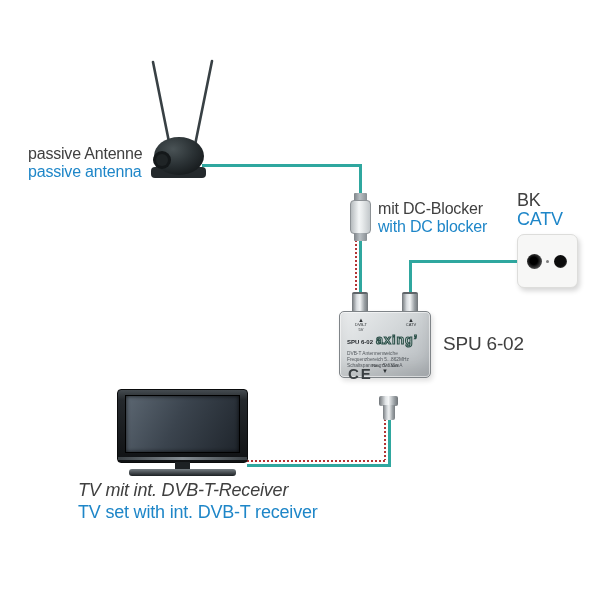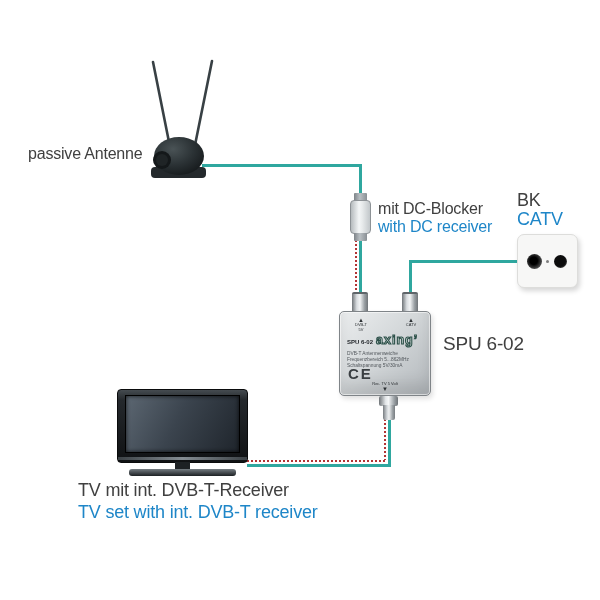--- a/index.html
+++ b/index.html
@@ -28,21 +28,21 @@
   .blocker-nut{position:absolute;width:13px;height:8px;border-radius:1px;
     background:linear-gradient(90deg,#7e8489,#b9bfc3 45%,#8a9095);}
   .blocker-body{position:absolute;width:21px;height:34px;border-radius:4px;
     border:1px solid #8d9296;box-sizing:border-box;
     background:linear-gradient(90deg,#b6bbbe,#f4f6f7 42%,#e7eaeb 60%,#c2c7ca);}
 
   
   .fconn{position:absolute;width:16px;height:20px;border-radius:2px 2px 0 0;
     border-top:2px solid #5f6569;box-sizing:border-box;
     background:linear-gradient(90deg,#6f7478,#d9dde0 30%,#f2f4f5 50%,#9aa0a4 78%,#6f7478);}
-  .spu-box{position:absolute;left:339px;top:311px;width:92px;height:85px;
+  .spu-box{position:absolute;left:339px;top:311px;width:92px;height:67px;
     border:1px solid #7f8488;border-radius:5px;box-sizing:border-box;
     background:linear-gradient(135deg,#eceeef 0%,#d4d8da 45%,#b2b7bb 100%);
     box-shadow:inset 0 0 0 1px rgba(255,255,255,.55), inset 0 -12px 14px rgba(0,0,0,.10), 2px 3px 5px rgba(0,0,0,.12);}
   .port-marker{position:absolute;width:30px;text-align:center;color:#2b2f32;}
   .port-marker .tri{display:block;font-size:6px;line-height:6px;}
   .port-marker .ptxt{display:block;font-size:4px;line-height:4.6px;letter-spacing:0;}
   .brand-row{position:absolute;left:7px;top:22px;width:82px;display:flex;align-items:baseline;gap:3px;}
   .spu-model-face{font-size:6px;font-weight:bold;color:#22262a;letter-spacing:0;}
   .axing-logo{font-size:12.5px;font-weight:bold;letter-spacing:1px;color:#e9efed;
     -webkit-text-stroke:1.1px #2c5049;line-height:12px;}
@@ -159,25 +159,26 @@
     <div class="outlet-jack-r"></div>
   </div>
 
   <div class="tv-bezel"></div>
   <div class="tv-screen"></div>
   <div class="tv-strip"></div>
   <div class="tv-neck"></div>
   <div class="tv-base"></div>
 
   <div class="lbl lbl-16 lbl-dark" style="left:28px;top:145px;">passive Antenne</div>
+  <div class="lbl lbl-16 lbl-blue" style="left:28px;top:163px;">passive antenna</div>
 
   <div class="lbl lbl-16 lbl-dark" style="left:378px;top:200px;">mit DC-Blocker</div>
-  <div class="lbl lbl-16 lbl-blue" style="left:378px;top:218px;">with DC receiver</div>
+  <div class="lbl lbl-16 lbl-blue" style="left:378px;top:218px;">with DC blocker</div>
 
   <div class="lbl lbl-17 lbl-dark" style="left:517px;top:191px;">BK</div>
   <div class="lbl lbl-17 lbl-blue" style="left:517px;top:210px;">CATV</div>
 
   <div class="lbl lbl-19 lbl-dark" style="left:443px;top:333px;">SPU 6-02</div>
 
-  <div class="lbl lbl-17 lbl-dark" style="left:78px;top:481px;">TV mit int. DVB-T-Receiver</div>
+  <div class="lbl lbl-17 lbl-dark" style="left:78px;top:481px;font-style:italic;">TV mit int. DVB-T-Receiver</div>
   <div class="lbl lbl-17 lbl-blue" style="left:78px;top:503px;">TV set with int. DVB-T receiver</div>
 
 </div>
 
 </body></html>

